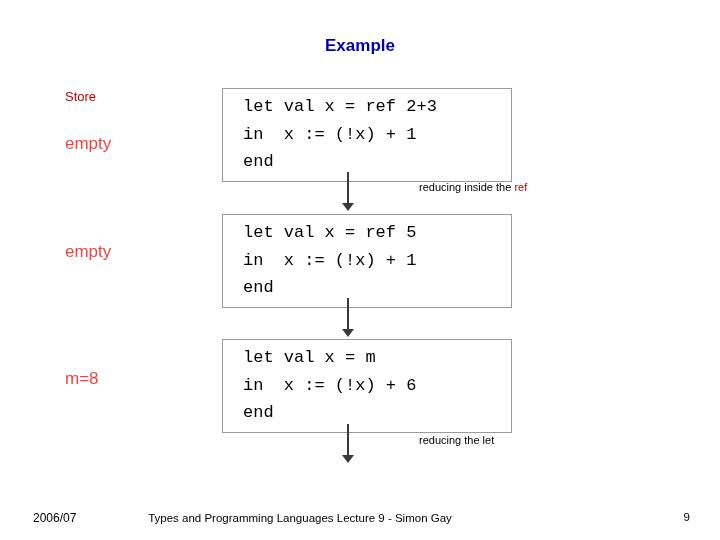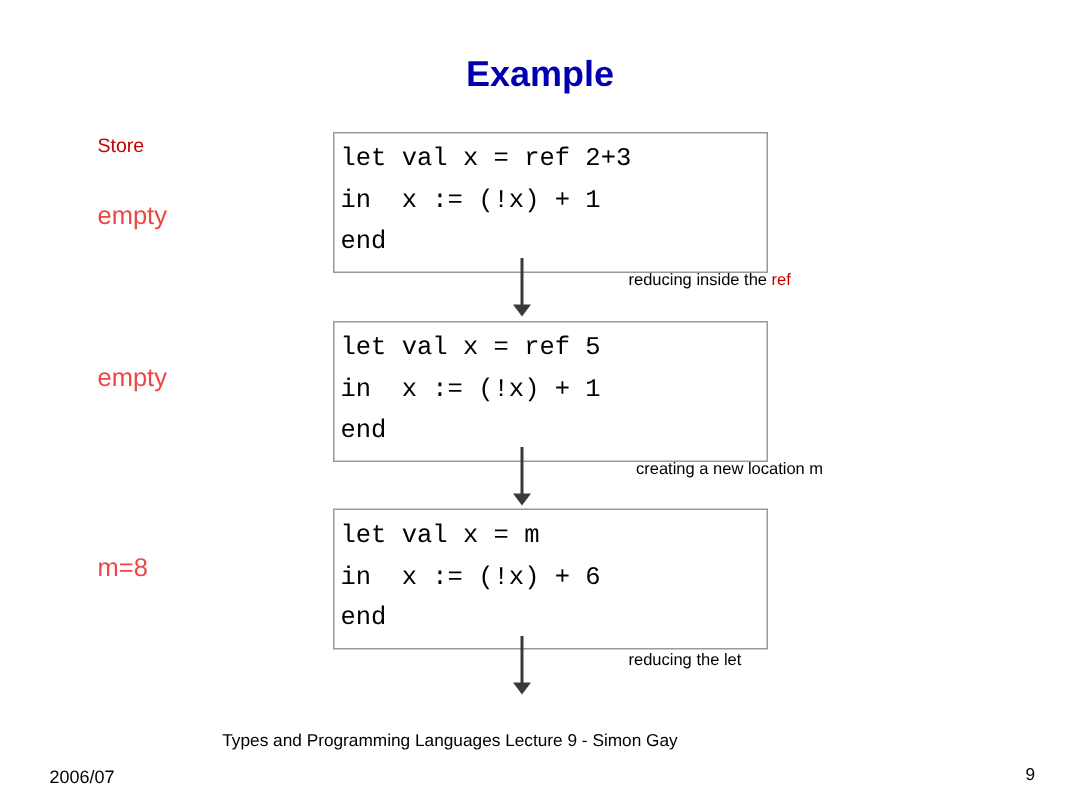--- a/index.html
+++ b/index.html
@@ -20,21 +20,21 @@
     width: 720px;
     height: 540px;
   }
   .title {
     position: absolute;
     left: 0;
     top: 36px;
     width: 720px;
     text-align: center;
     color: #0000b0;
-    font-size: 24px;
+    font-size: 17px;
     font-weight: bold;
     font-family: "Liberation Sans", sans-serif;
   }
   .store-label {
     position: absolute;
     left: 65px;
     top: 89px;
     color: #c00000;
     font-size: 13px;
     font-family: "Liberation Sans", sans-serif;
@@ -54,21 +54,21 @@
     position: absolute;
     left: 222px;
     width: 290px;
     border: 1px solid #9a9a9a;
     background: #ffffff;
     box-sizing: border-box;
     font-family: "Liberation Mono", monospace;
     font-size: 17px;
     line-height: 1.63;
     color: #000000;
-    padding: 4px 6px 5px 4px;
+    padding: 4px 6px 5px 20px;
     white-space: pre;
   }
   .codebox-1 { top: 88px; }
   .codebox-2 { top: 214px; }
   .codebox-3 { top: 339px; }
 
   .annot {
     position: absolute;
     color: #000000;
     font-size: 11px;
@@ -114,21 +114,21 @@
     position: absolute;
     left: 33px;
     top: 511px;
     font-size: 12px;
     color: #000000;
     font-family: "Liberation Sans", sans-serif;
   }
   .footer-center {
     position: absolute;
     left: 0;
-    top: 488px;
+    top: 512px;
     width: 600px;
     text-align: center;
     font-size: 11.5px;
     color: #000000;
     font-family: "Liberation Sans", sans-serif;
   }
   .footer-page {
     position: absolute;
     right: 30px;
     top: 511px;
@@ -168,21 +168,20 @@
     <div class="shaft"></div>
       <div class="head"></div>
   </div>
   <div class="arrow arrow-3">
     <div class="shaft"></div>
       <div class="head"></div>
   </div>
 
   <div class="annot annot-1"><span>reducing inside the </span><span class="hl">ref</span></div>
 
-  <div class="annot annot-2"><span>creating a new location </span><span>m</span></div>
 
   <div class="annot annot-3"><span>reducing the let</span></div>
 
   <div class="footer-date">2006/07</div>
   <div class="footer-center">Types and Programming Languages Lecture 9 - Simon Gay</div>
   <div class="footer-page">9</div>
 
 </div>
 
 </body></html>

